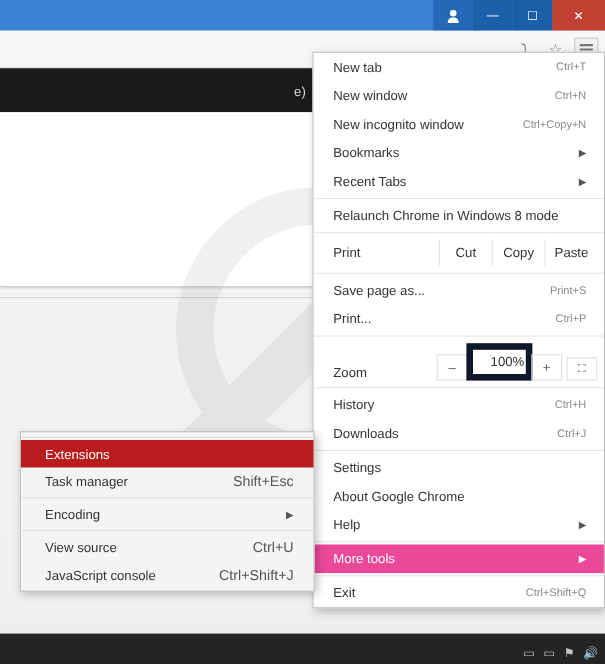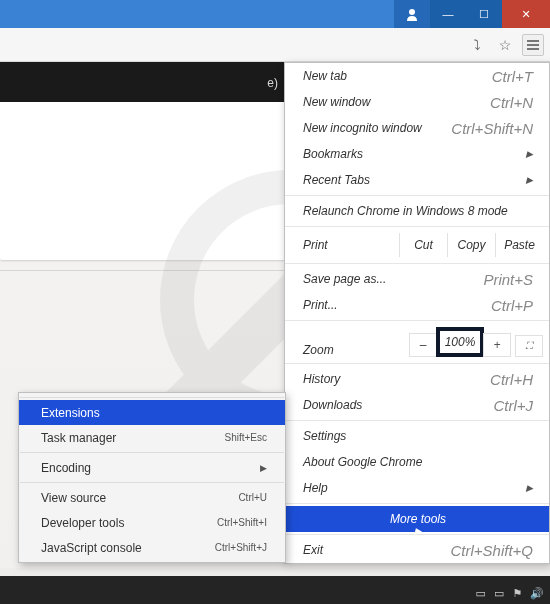--- a/index.html
+++ b/index.html
@@ -21,40 +21,40 @@
     .watermark { position:absolute; top:130px; left:120px; width:360px; height:360px; opacity:0.12; pointer-events:none; }
     .wm-circle{ border:34px solid #888; border-radius:50%; width:260px; height:260px; position:absolute; top:40px; left:40px;}
     .wm-slash{ width:46px; height:320px; background:#888; position:absolute; top:10px; left:148px; transform:rotate(45deg);}
     
     .toolbar { position:absolute; top:28px; left:0; right:0; height:34px; background:#f6f6f6; border-bottom:1px solid #d9d9d9; }
     .toolbar-right { position:absolute; right:6px; top:6px; display:flex; gap:6px; align-items:center; }
     .toolbar-icon { width:22px; height:22px; display:flex; align-items:center; justify-content:center; color:#666; font-size:14px; border-radius:2px;}
     .hamburger { border:1px solid #c9c9c9; background:#f0f0f0; }
     .hamburger svg line{ stroke:#777; stroke-width:2;}
     
-    .menu { position:absolute; top:62px; right:0; width:266px; background:#fff; border:1px solid #bfbfbf; box-shadow: 2px 3px 8px rgba(0,0,0,.25); font-size:12px; color:#333;font-style:italic; }
+    .menu { position:absolute; top:47px; right:0; width:266px; background:#fff; border:1px solid #bfbfbf; box-shadow: 2px 3px 8px rgba(0,0,0,.25); font-size:12px; color:#333; }
     .menu-row { padding:6px 16px 6px 18px; display:flex; justify-content:space-between; align-items:center; height:26px; position:relative; }
-    .menu-row .shortcut { color:#888; font-size:15px; }
+    .menu-row .shortcut { color:#888; font-size:10px; }
     .menu-sep { height:1px; background:#e6e6e6; margin:2px 0; }
-    .menu-row.highlight { background:#1d4ed8; color:#fff;flex-direction:column; }
+    .menu-row.highlight { background:#ec4899; color:#fff; }
     .menu-sub-arrow { font-size:9px; color:#555; }
     .menu-row.highlight .menu-sub-arrow { color:#fff; }
     .edit-row { padding:4px 6px 4px 18px; display:flex; align-items:center; }
     .edit-cell { flex:0 0 auto; width:48px; text-align:center; padding:5px 0; border-left:1px solid #e2e2e2; color:#333; }
     .edit-label { flex:1; }
     .zoom-row { padding:4px 6px 4px 18px; display:flex; align-items:flex-end; }
     .zoom-label{ flex:1; }
     .zoom-btn{ width:28px; text-align:center; padding:4px 0; border:1px solid #e0e0e0; margin-left:-1px; color:#555;}
-    .zoom-val{ width:48px; text-align:center; padding:4px 4px; border:4px solid #0f172a; margin-left:-1px;}
+    .zoom-val{ width:60px; text-align:center; padding:4px 16px; border:6px solid #0f172a; margin-left:-1px;}
     .zoom-fs{ width:28px; text-align:center; padding:4px 0; border:1px solid #e0e0e0; margin-left:4px; font-size:10px; color:#555;}
     
     .submenu { position:absolute; top:392px; left:18px; width:268px; background:#f4f4f4; border:1px solid #bfbfbf; box-shadow: 2px 3px 8px rgba(0,0,0,.25); font-size:12px; color:#333; padding:2px 0; }
     .sub-row { padding:6px 18px 6px 22px; display:flex; justify-content:space-between; align-items:center; height:25px; }
-    .sub-row.highlight { background:#1d4ed8; color:#fff; }
-    .sub-row .shortcut { color:#555; font-size:10px; }
+    .sub-row.highlight { background:#b91c1c; color:#fff; }
+    .sub-row .shortcut { color:#555; font-size:13px; }
     .sub-sep{ height:1px; background:#dcdcdc; margin:2px 1px; }
     
     .taskbar { position:absolute; bottom:0; left:0; right:0; height:28px; background:#242424; }
     .tray { position:absolute; right:6px; bottom:4px; display:flex; gap:8px; color:#c8c8c8; font-size:11px; align-items:center;}
   </style>
 </head>
 <body>
 
 <div class="titlebar">
   <div class="titlebar-controls">
@@ -111,21 +111,21 @@
   <div class="menu-row">
       <span>New tab</span>
       <span class="shortcut">Ctrl+T</span>
     </div>
   <div class="menu-row">
       <span>New window</span>
       <span class="shortcut">Ctrl+N</span>
     </div>
   <div class="menu-row">
       <span>New incognito window</span>
-      <span class="shortcut">Ctrl+Shift+N</span>
+      <span class="shortcut">Ctrl+Copy+N</span>
     </div>
   <div class="menu-row">
       <span>Bookmarks</span>
       <span class="menu-sub-arrow">▶</span>
     </div>
   <div class="menu-row">
       <span>Recent Tabs</span>
       <span class="menu-sub-arrow">▶</span>
     </div>
   <div class="menu-sep"></div>
@@ -201,24 +201,20 @@
   <div class="sub-row">
       <span>Encoding</span>
       <span class="menu-sub-arrow">▶</span>
     </div>
   <div class="sub-sep"></div>
   <div class="sub-row">
       <span>View source</span>
       <span class="shortcut">Ctrl+U</span>
     </div>
   <div class="sub-row">
-      <span>Developer tools</span>
-      <span class="shortcut">Ctrl+Shift+I</span>
-    </div>
-  <div class="sub-row">
       <span>JavaScript console</span>
       <span class="shortcut">Ctrl+Shift+J</span>
     </div>
 
 </div>
 
 <div class="taskbar">
   <div class="tray">
     <span>▭</span>
     <span>▭</span>

